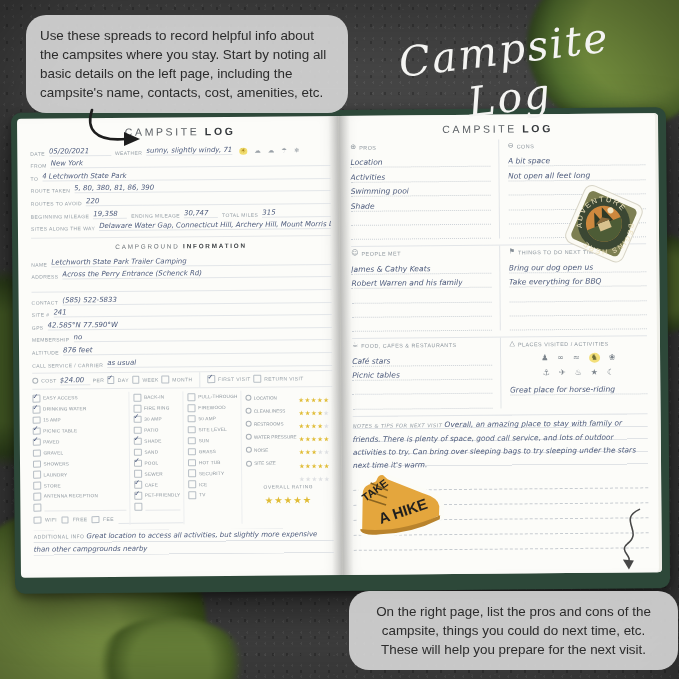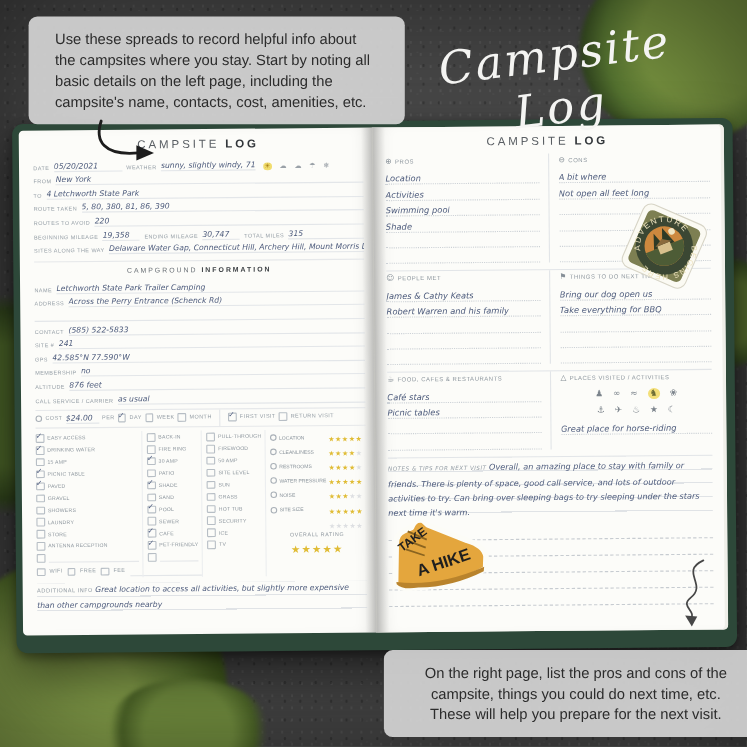--- a/index.html
+++ b/index.html
@@ -17,21 +17,21 @@
   .moss-r{right:-22px;top:232px;width:78px;height:104px;
     background:radial-gradient(circle,#6e8c3c 0 45%,#46602a 70%,transparent 80%);}
   .moss-l{left:-18px;top:248px;width:48px;height:240px;border-radius:40%;
     background:radial-gradient(circle,#5d7c33 0 45%,#3c5423 70%,transparent 82%);}
   .moss-bl{left:-56px;bottom:-66px;width:262px;height:240px;
     background:radial-gradient(circle at 42% 58%,#93b052 0 34%,#6d8c3a 56%,#46611f 74%,transparent 82%);}
   .moss-b2{left:96px;bottom:-34px;width:150px;height:96px;
     background:radial-gradient(circle,#7d9b45 0 45%,#55702c 68%,transparent 80%);}
 
   .callout{position:absolute;background:rgba(216,216,216,.9);color:#2c2c2c;
-    border-radius:8px;padding:11px 24px;font-size:13.4px;line-height:1.42;z-index:30;}
+    border-radius:20px;padding:11px 14px;font-size:13.4px;line-height:1.42;z-index:30;}
   .callout.tl{left:26px;top:15px;width:294px;}
   .callout.br{left:349px;top:591px;width:301px;text-align:center;}
   .script-title{position:absolute;left:352px;top:26px;width:310px;z-index:20;
     font-family:"DejaVu Serif",serif;font-style:italic;font-size:41px;color:#f4f4f2;
     transform:rotate(-7deg);text-align:center;letter-spacing:2px;}
 
   .book{position:absolute;left:19px;top:113px;width:642px;height:468px;transform:rotate(-0.5deg);z-index:10;}
   .cover{position:absolute;left:-6px;top:-3px;right:-7px;bottom:-10px;background:#2d4839;
     border-radius:10px;box-shadow:0 20px 45px rgba(0,0,0,.55),0 4px 10px rgba(0,0,0,.4);}
   .page{position:absolute;top:3px;height:459px;background:#fcfcf9;}
@@ -457,21 +457,21 @@
           <div class="wline">
               <span class="hw"></span>
             </div>
         </div>
         <div class="colR">
           <div class="shead">
               <span class="sico">⊖</span>
               <span class="slab">CONS</span>
             </div>
           <div class="wline">
-              <span class="hw">A bit where</span>
+              <span class="hw">A bit space</span>
             </div>
           <div class="wline">
               <span class="hw">Not open all feet long</span>
             </div>
           <div class="wline">
               <span class="hw"></span>
             </div>
           <div class="wline">
               <span class="hw"></span>
             </div>

